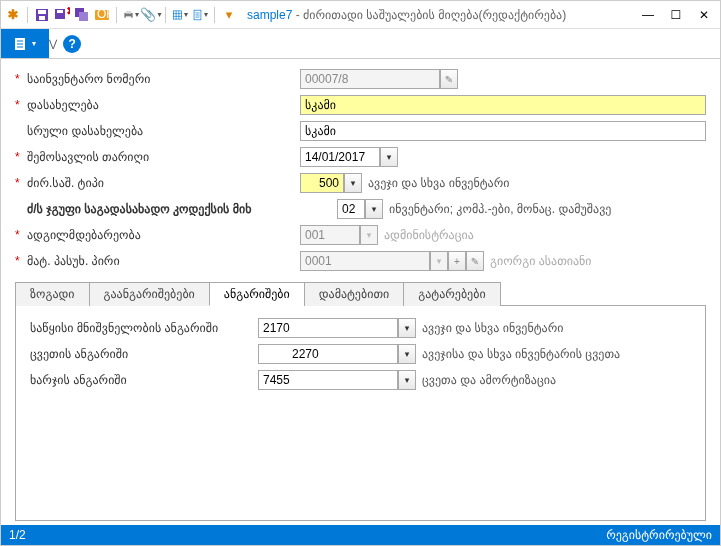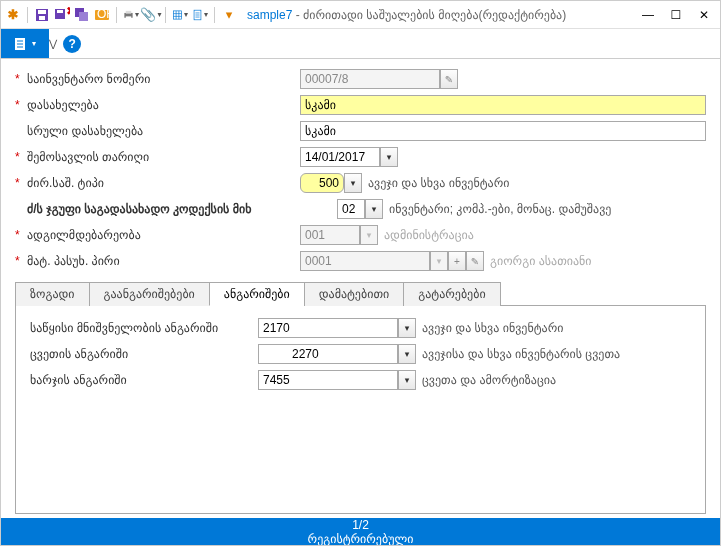--- a/index.html
+++ b/index.html
@@ -43,21 +43,21 @@
 
   
   .tabstrip { display: flex; border-bottom: 1px solid #a9a9a9; margin-top: 6px; }
   .tab { padding: 4px 14px; border: 1px solid #a9a9a9; border-bottom: none; background: #f2f2f2; margin-right: -1px; cursor: pointer; color: #444; position: relative; top: 1px; }
   .tab.active { background: #fff; border-bottom: 1px solid #fff; color: #000; }
   .tabbody { border: 1px solid #a9a9a9; border-top: none; padding: 10px 10px; flex:1; }
   .trow { display:flex; align-items:center; height:24px; margin-bottom:2px; }
   .trow .tlbl { width: 232px; color:#333; padding-left:4px;}
   
   
-  .statusbar { height: 27px; background: #0078d7; color:#fff; display:flex; align-items:center; padding:0 8px; font-size:12px;flex-direction:column; }
+  .statusbar { height: 20px; background: #0078d7; color:#fff; display:flex; align-items:center; padding:0 8px; font-size:12px; }
   .statusbar .sp { flex:1; }
 
   .flame { color: #e08000; font-weight:bold; }
   .purple { color: #6a3fb5; }
   .icon-svg { width:16px; height:16px; }
 </style>
 </head>
 <body>
 
 <div class="titlebar">
@@ -178,21 +178,21 @@
     <div class="field">
       <input type="text" style="width: 80px;" value="14/01/2017">
       <span class="combo-btn">▾</span>
     </div>
   </div>
 
   <div class="row">
     <span class="req">*</span>
     <span class="lbl">ძირ.საშ. ტიპი</span>
     <div class="field">
-      <input type="text" class="yellow" style="width: 44px; text-align: right; border-radius: 6px;" value="500">
+      <input type="text" class="yellow" style="width: 44px; text-align: right;" value="500">
       <span class="combo-btn">▾</span>
       <span class="desc">ავეჯი და სხვა ინვენტარი</span>
     </div>
   </div>
 
   <div class="row">
     <span class="req">&nbsp;</span>
     <span class="lbl long">ძ/ს ჯგუფი საგადასახადო კოდექსის მიხ</span>
     <div class="field">
       <input type="text" style="width: 28px;" value="02">

